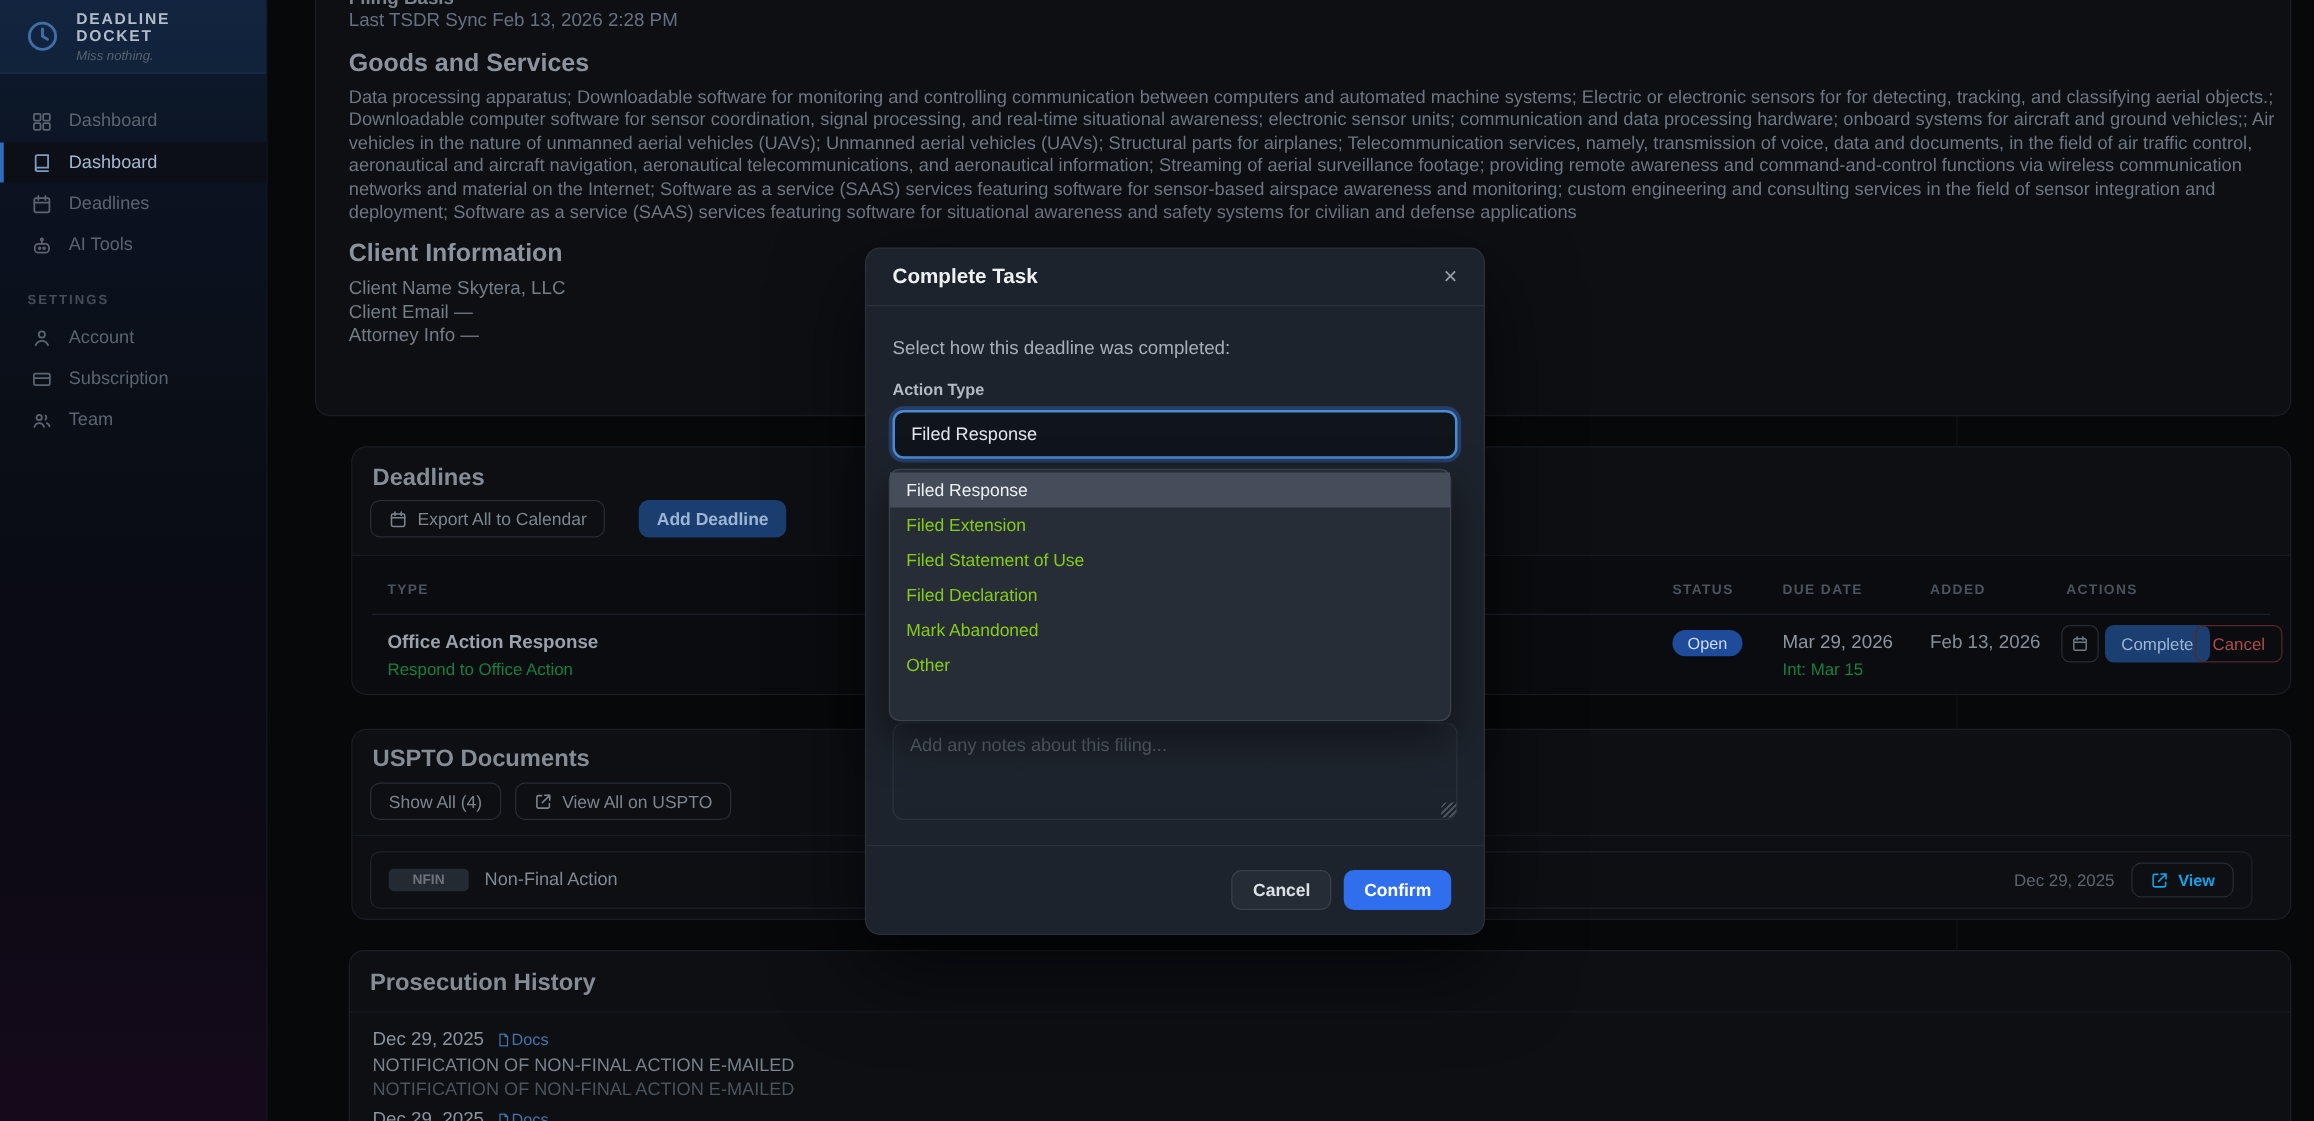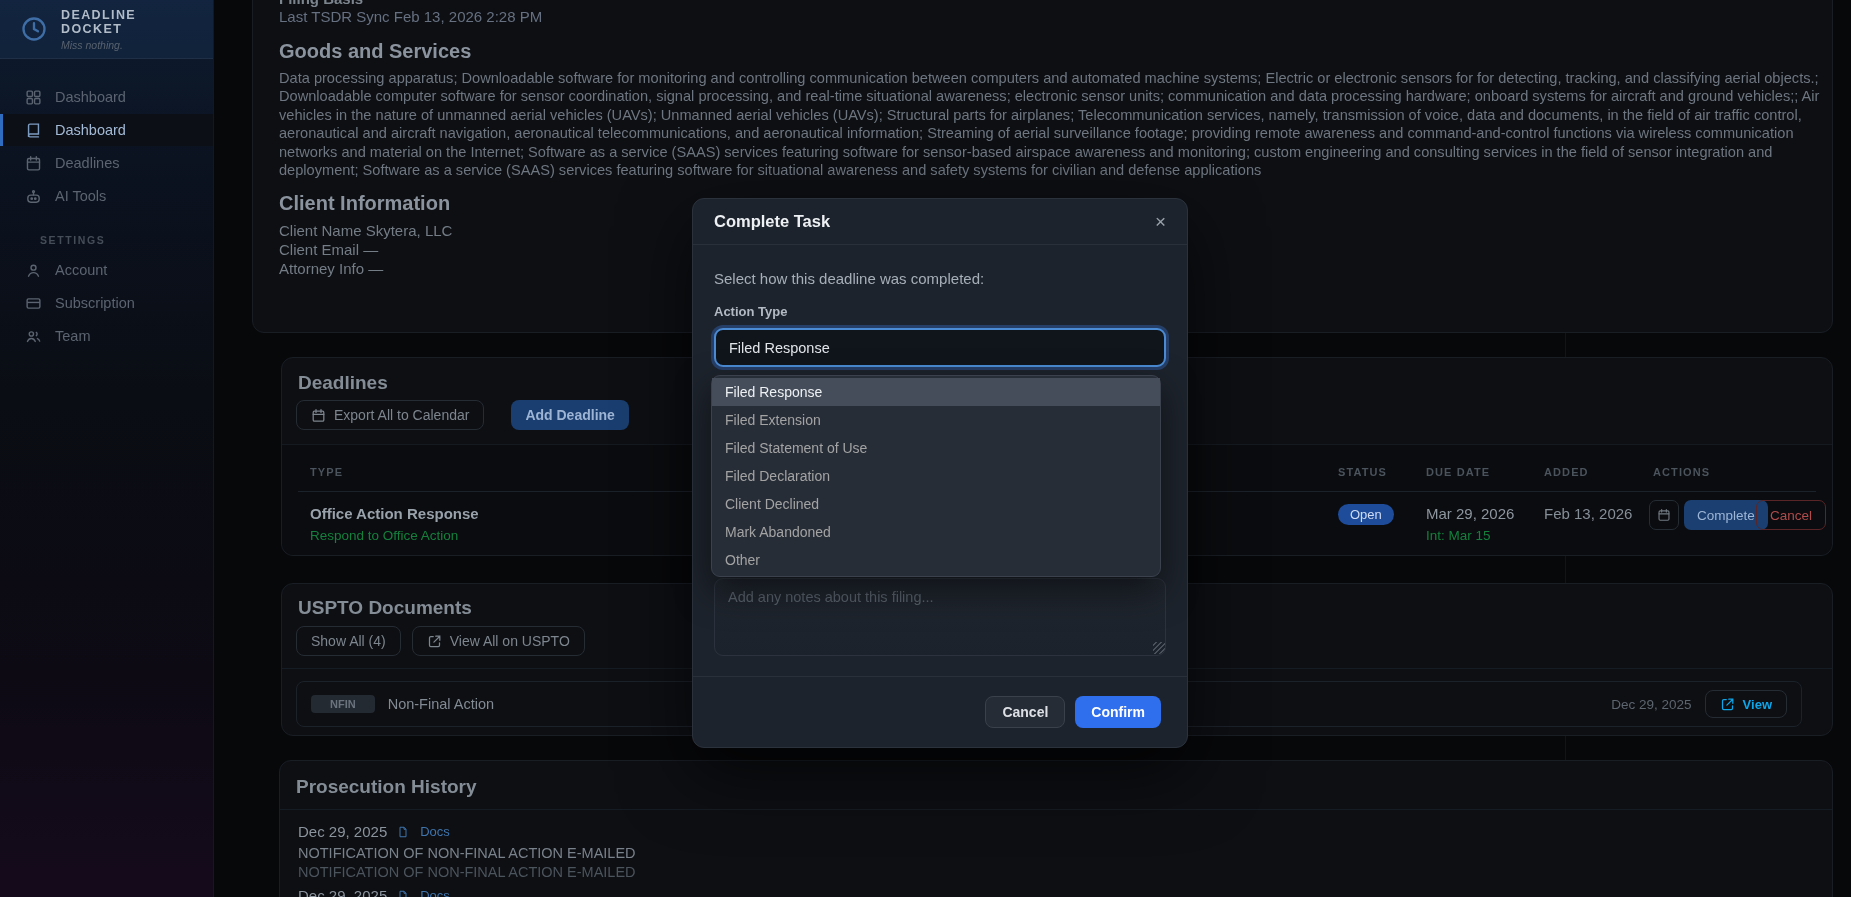--- a/index.html
+++ b/index.html
@@ -16,21 +16,21 @@
   .brand-icon { width:28px; height:28px; color:#3f6ea6; flex:0 0 auto; }
   .brand-icon svg { width:28px; height:28px; }
   .brand-title { font-size:12.5px; font-weight:700; letter-spacing:1.4px; color:#b2bcc8; }
   .brand-tagline { font-size:10.5px; font-style:italic; color:#59636f; margin-top:3px; }
   .nav { margin-top:22px; }
   .nav-item { height:32px; display:flex; align-items:center; gap:13px; padding-left:22px;
     color:#5b6470; font-size:14.5px; cursor:pointer; border-left:3px solid transparent; margin-bottom:1px; }
   .nav-item svg { width:17px; height:17px; flex:0 0 auto; }
   .nav-item.active { background:#0c0f15; border-left-color:#2f6cc0; color:#a3bad6; }
   .nav-item.active svg { color:#7d9cc2; }
-  .settings-label { margin:22px 0 8px 40px; font-size:10.5px; font-weight:700; letter-spacing:1.6px; color:#454d58; }
+  .settings-label { margin:22px 0 8px 22px; font-size:10.5px; font-weight:700; letter-spacing:1.6px; color:#454d58; }
 
   
   .main { position:absolute; left:214px; top:0; right:0; bottom:0; color:#6e7681; }
   .card { position:absolute; background:#0d0f13; border:1px solid #191e25; border-radius:12px; }
   .ghost-line { position:absolute; left:1351px; top:288px; width:1px; height:540px; background:rgba(255,255,255,0.05); }
 
   
   .summary-card { left:38px; top:-80px; width:1581px; height:413px; }
   .clip-label { position:absolute; left:26px; top:69px; font-size:15px; font-weight:700; color:#7c848e; }
   .tsdr { position:absolute; left:26px; top:87px; font-size:15px; color:#667081; }
@@ -71,41 +71,41 @@
   .badge-code { background:#242a32; color:#6b737d; font-size:11px; font-weight:700; padding:3px 19px; border-radius:4px; }
   .doc-name { margin-left:13px; font-size:14.5px; color:#828a94; }
   .doc-right { margin-left:auto; display:flex; align-items:center; gap:13px; }
   .doc-date { font-size:13.5px; color:#5d656f; }
   .btn-view { height:28px; font-size:13px; font-weight:600; color:#0ea5e9; }
 
   
   .pros-card { left:65px; top:760px; width:1554px; height:190px; }
   .pros-divider { position:absolute; left:0; right:0; top:48px; height:1px; background:#161c23; }
   .pros-date { font-size:15px; color:#8b939d; display:inline-flex; align-items:center; gap:10px; }
-  .docs-link { display:inline-flex; align-items:center; gap:11px; color:#3f74ad; font-size:13px; cursor:pointer; }
+  .docs-link { display:inline-flex; align-items:center; gap:0; color:#3f74ad; font-size:13px; cursor:pointer; }
   .docs-link svg { width:12px; height:12px; }
   .pros-l1 { position:absolute; left:18px; font-size:14.5px; color:#79818b; }
   .pros-l2 { position:absolute; left:18px; font-size:14.5px; color:#4b535c; }
 
   
   .modal { position:absolute; left:692px; top:198px; width:496px; height:550px; background:#1d232c;
     border:1px solid #2b323c; border-radius:12px; box-shadow:0 25px 70px rgba(0,0,0,0.65); color:#e8ebef; }
   .modal-header { position:absolute; left:0; right:0; top:0; height:46px; border-bottom:1px solid #2a303a;
     display:flex; align-items:center; padding:0 21px; }
   .modal-title { font-size:16.5px; font-weight:700; color:#eef1f4; }
   .modal-close { margin-left:auto; color:#98a0aa; font-size:19px; line-height:1; cursor:pointer; }
   .modal-prompt { position:absolute; left:21px; top:71px; font-size:15px; color:#a6aeb8; }
   .field-label { position:absolute; left:21px; top:105px; font-size:13px; font-weight:700; color:#b3bac3; }
   .select-input { position:absolute; left:21px; top:129px; width:452px; height:39px; background:#10151c;
     border:2px solid #4a8bd4; box-shadow:0 0 0 3px rgba(59,130,246,0.30); border-radius:9px;
     color:#e2e6eb; font-size:14.5px; padding:0 13px; font-family:inherit; outline:none; }
   .dropdown { position:absolute; left:18px; top:176px; width:450px; height:202px; background:#272d37;
     border:1px solid #3b424d; border-radius:9px; box-shadow:0 14px 34px rgba(0,0,0,0.5);
     padding:2px 0; z-index:5; }
-  .dd-item { height:28px; display:flex; align-items:center; padding-left:13px; font-size:14px; color:#a3a3a3; cursor:pointer; }
+  .dd-item { height:28px; display:flex; align-items:center; padding-left:13px; font-size:14px; color:#84cc16; cursor:pointer; }
   .dd-item.selected { background:#454d5a; color:#eef1f4; }
   .notes { position:absolute; left:21px; top:379px; width:452px; height:78px;
     background:linear-gradient(180deg,#20262f,#1c222b); border:1px solid #2d333e; border-radius:9px;
     color:#c7ccd3; font-size:14.5px; padding:10px 13px; font-family:inherit; resize:none; outline:none; }
   .notes::placeholder { color:#5a626c; }
   .resize-grip { position:absolute; left:460px; top:443px; width:12px; height:12px;
     background:repeating-linear-gradient(135deg,transparent 0 2px,#4a515b 2px 3.5px); border-radius:0 0 6px 0; }
   .modal-footer { position:absolute; left:0; right:0; top:477px; bottom:0; border-top:1px solid #2a303a;
     display:flex; align-items:center; justify-content:flex-end; gap:10px; padding:0 26px; }
   .btn-cancel { height:32px; padding:0 16px; background:#262c35; border:1px solid #3a414b; border-radius:8px;
@@ -317,21 +317,20 @@
       <span class="modal-close">×</span>
     </div>
     <div class="modal-prompt">Select how this deadline was completed:</div>
     <div class="field-label">Action Type</div>
     <input class="select-input" readonly="" value="Filed Response" style="">
     <div class="dropdown">
       <div class="dd-item selected">Filed Response</div>
       <div class="dd-item">Filed Extension</div>
       <div class="dd-item">Filed Statement of Use</div>
       <div class="dd-item">Filed Declaration</div>
-      <div class="dd-item">Client Declined</div>
       <div class="dd-item">Mark Abandoned</div>
       <div class="dd-item">Other</div>
     </div>
     <textarea class="notes" placeholder="Add any notes about this filing..." style=""></textarea>
     <div class="resize-grip"></div>
     <div class="modal-footer">
       <button class="btn-cancel">Cancel</button>
       <button class="btn-confirm">Confirm</button>
     </div>
   </div>

